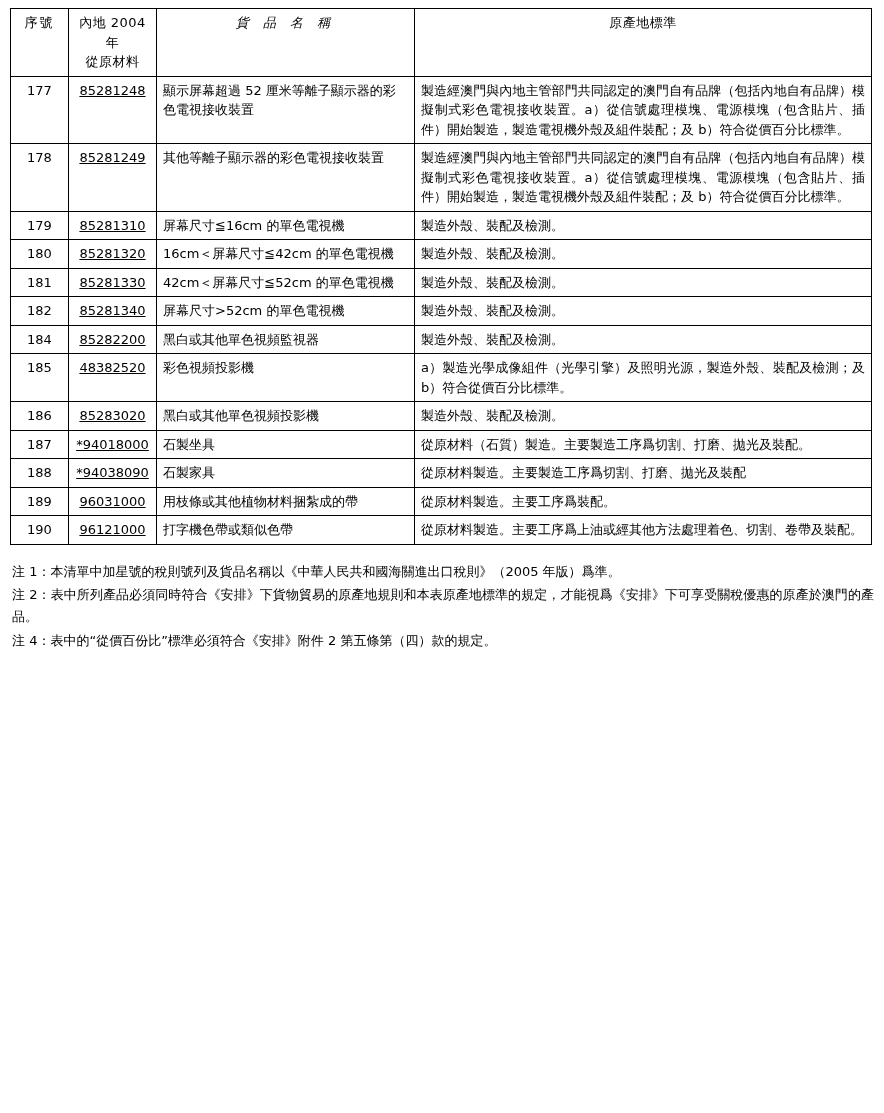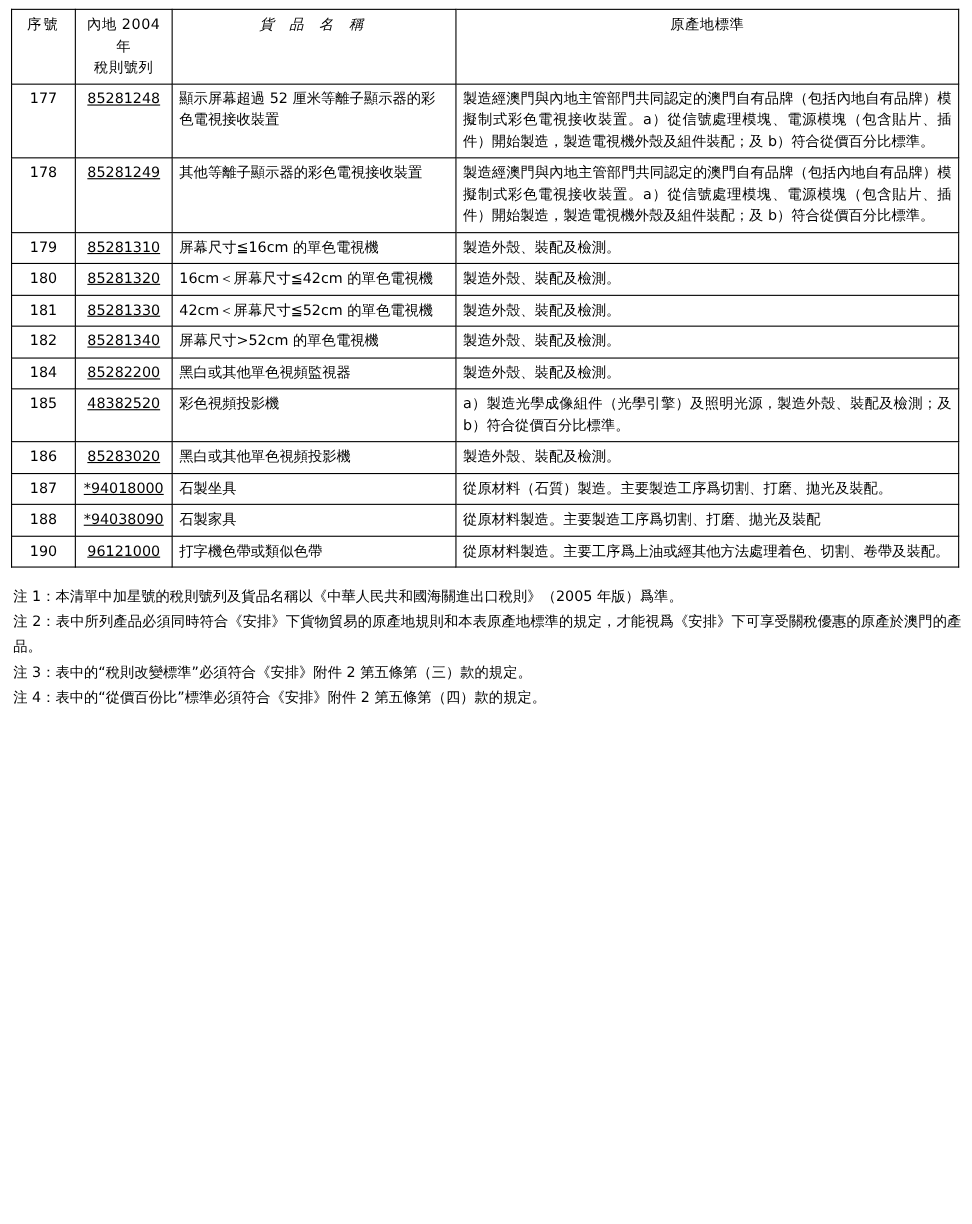--- a/index.html
+++ b/index.html
@@ -89,21 +89,21 @@
       <col class="col-seq">
       <col class="col-code">
       <col class="col-name">
       <col class="col-rule">
     </colgroup>
     <thead>
       <tr>
         <th class="hdr-seq">序號</th>
         <th>
           <div>內地 2004 年</div>
-          <div>稅則號列</div>
+          <div>從原材料</div>
         </th>
         <th class="hdr-goods">貨 品 名 稱</th>
         <th>原產地標準</th>
       </tr>
     </thead>
     <tbody>
       <tr class="tall">
         <td class="c-seq">177</td>
         <td class="c-code">85281248</td>
         <td class="c-name">顯示屏幕超過 52 厘米等離子顯示器的彩色電視接收裝置</td>
@@ -163,28 +163,33 @@
         <td class="c-name">石製坐具</td>
         <td class="c-rule">從原材料（石質）製造。主要製造工序爲切割、打磨、拋光及裝配。</td>
       </tr>
       <tr>
         <td class="c-seq">188</td>
         <td class="c-code">*94038090</td>
         <td class="c-name">石製家具</td>
         <td class="c-rule">從原材料製造。主要製造工序爲切割、打磨、拋光及裝配</td>
       </tr>
       <tr>
+        <td class="c-seq">189</td>
+        <td class="c-code">96031000</td>
+        <td class="c-name">用枝條或其他植物材料捆紮成的帶</td>
+        <td class="c-rule">從原材料製造。主要工序爲裝配。</td>
+      </tr>
+      <tr>
         <td class="c-seq">190</td>
         <td class="c-code">96121000</td>
         <td class="c-name">打字機色帶或類似色帶</td>
         <td class="c-rule">從原材料製造。主要工序爲上油或經其他方法處理着色、切割、卷帶及裝配。</td>
       </tr>
     </tbody>
   </table>
 
   <div class="notes">
     <p class="note">注 1：本清單中加星號的稅則號列及貨品名稱以《中華人民共和國海關進出口稅則》（2005 年版）爲準。</p>
     <p class="note">注 2：表中所列產品必須同時符合《安排》下貨物貿易的原產地規則和本表原產地標準的規定，才能視爲《安排》下可享受關稅優惠的原產於澳門的產品。</p>
-    <p class="note">注 3：表中的“稅則改變標準”必須符合《安排》附件 2 第五條第（三）款的規定。</p>
     <p class="note">注 4：表中的“從價百份比”標準必須符合《安排》附件 2 第五條第（四）款的規定。</p>
   </div>
 
 </div>
 
 </body></html>

